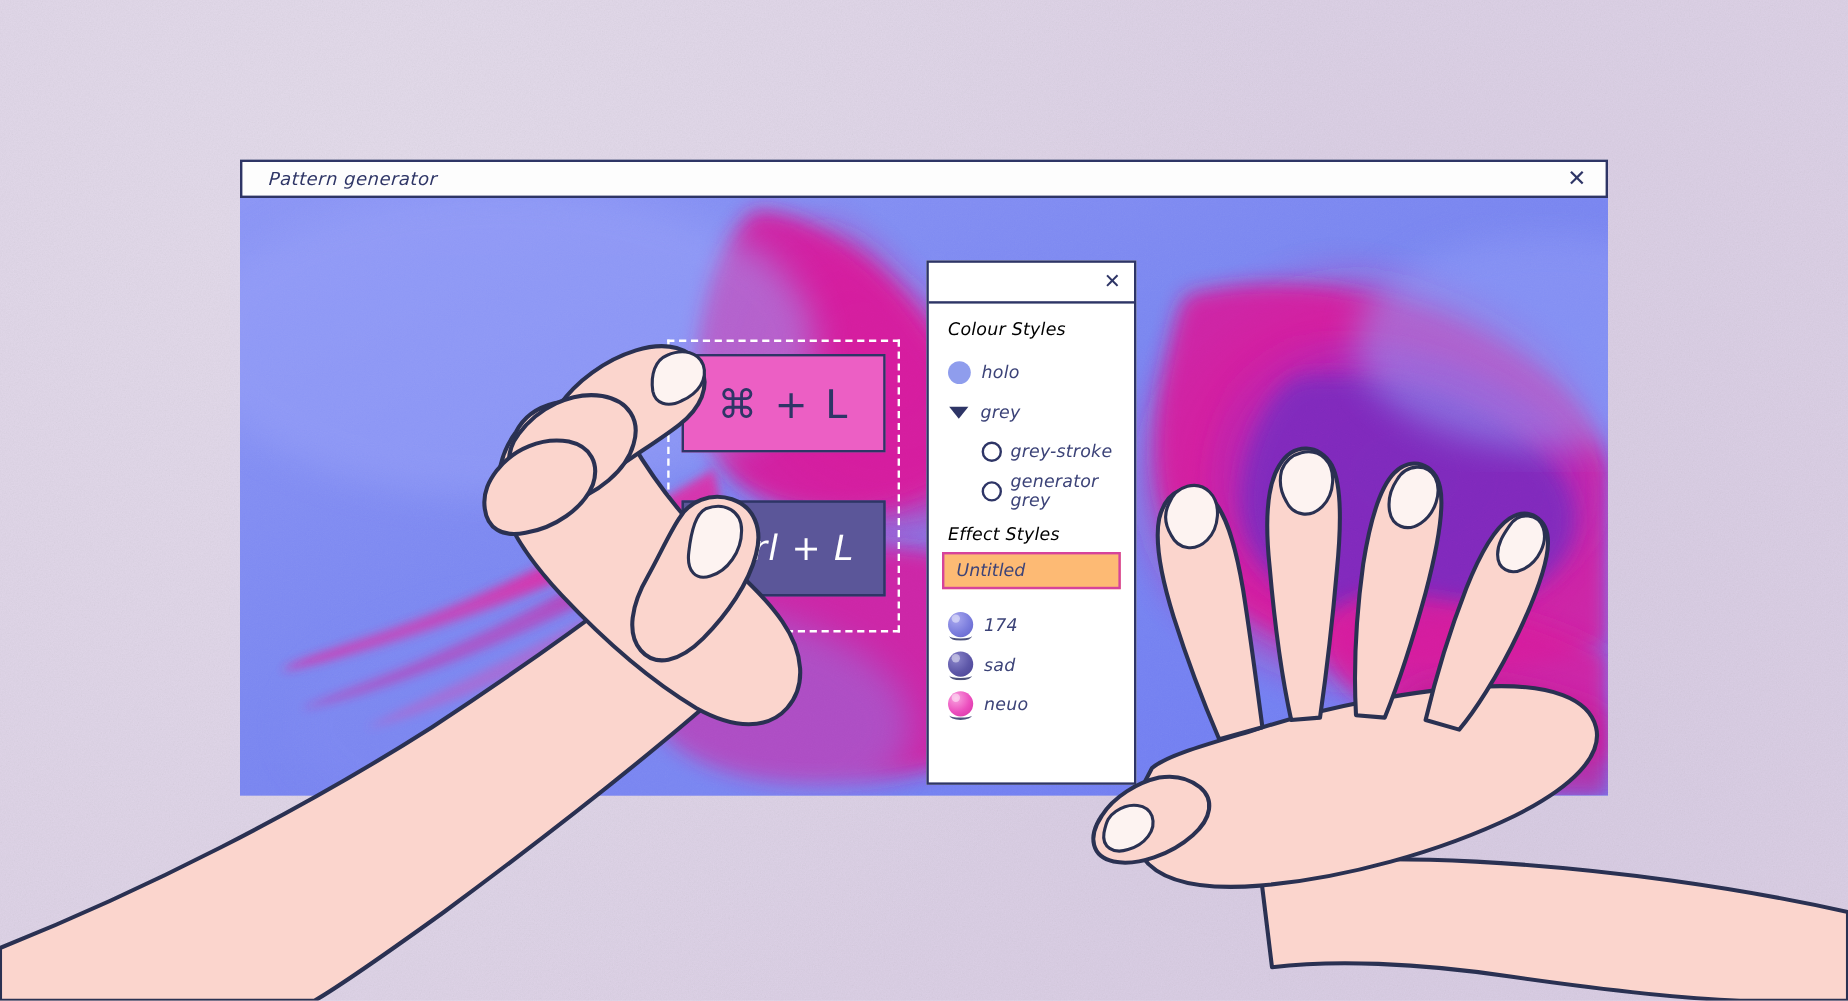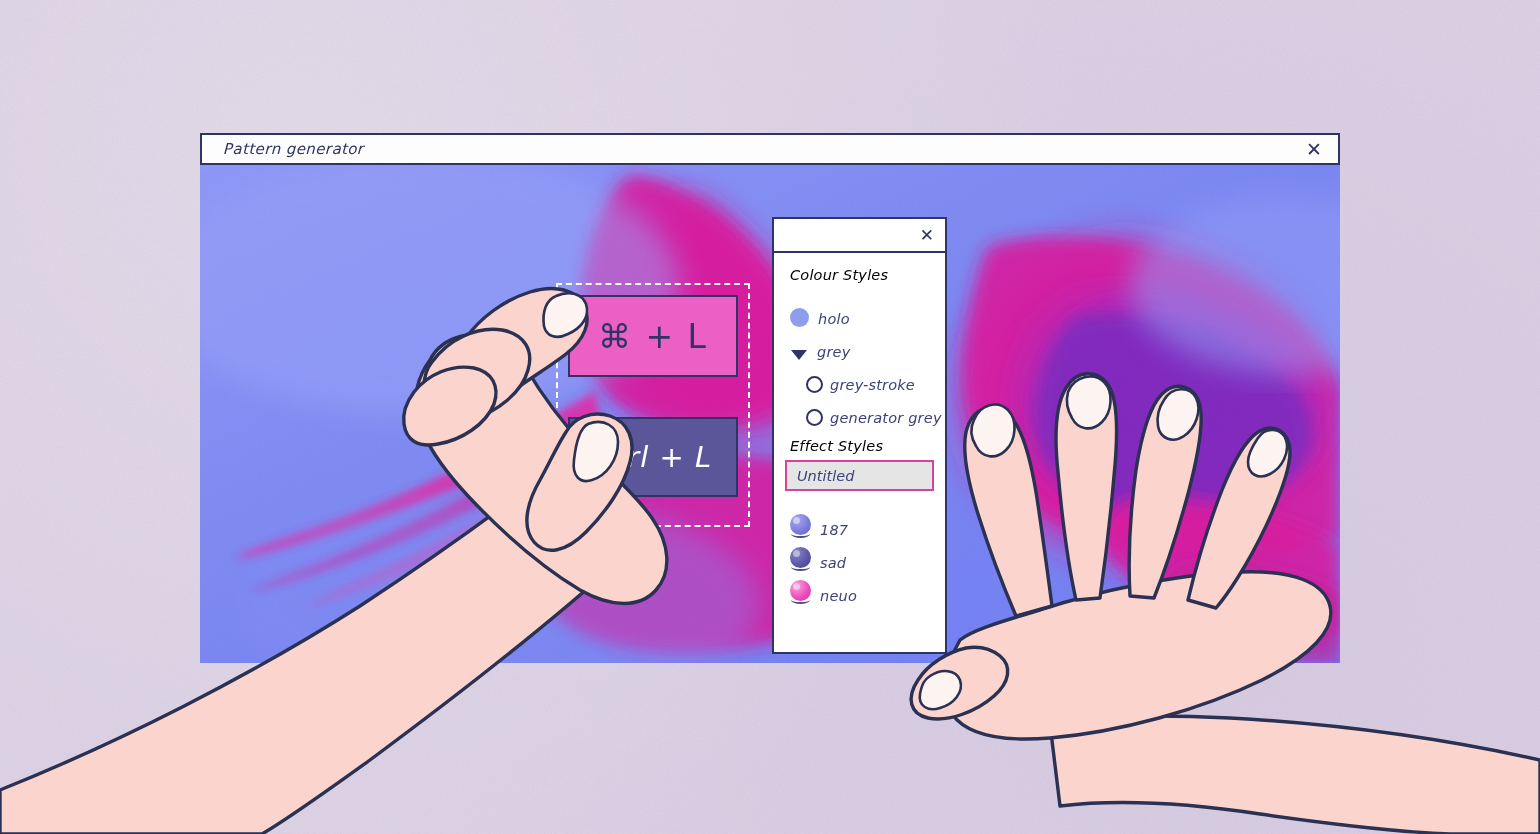--- a/index.html
+++ b/index.html
@@ -164,27 +164,27 @@
     font-family: "DejaVu Sans", sans-serif;
     font-size: 14.5px;
     color: #000000;
     padding-left: 16px;
     font-style: italic;
     letter-spacing: .2px;
     margin-bottom: 11px;
   }
   .style-row {
     display: flex;
-    align-items: flex-end;
+    align-items: center;
     gap: 9px;
     padding: 0 0 0 16px;
     height: 33px;
     cursor: pointer;
   }
-  .style-row.indent { padding-left: 32px; gap: 7px; }
+  .style-row.indent { padding-left: 44px; gap: 7px; }
   .row-label {
     font-family: "DejaVu Sans", sans-serif;
     font-size: 14.5px;
     color: #3c4378;
     font-style: italic;
     letter-spacing: .2px;
   }
 
   .swatch-flat {
     width: 19px; height: 19px;
@@ -234,21 +234,21 @@
     width: 19px; height: 8px;
     border-bottom: 2px solid #2e3566;
     border-radius: 0 0 50% 50%;
     opacity: .85;
   }
 
   #effect-name-input {
     margin: 4px 11px 14px 11px;
     height: 31px;
     border: 2px solid #d6439b;
-    background: #e5e5e5;
+    background: #fdba74;
     display: flex;
     align-items: center;
     padding-left: 10px;
     font-family: "DejaVu Sans", sans-serif;
     font-size: 14.5px;
     color: #3c4378;
     font-style: italic;
     cursor: text;
   }
 
@@ -403,21 +403,21 @@
 
         <div class="section-title" style="margin-top:12px;margin-bottom:6px">Effect Styles</div>
 
         <div id="effect-name-input">Untitled</div>
 
         <div class="style-row">
           <span class="sphere-wrap">
             <span class="sphere" style="background:radial-gradient(circle at 32% 28%, #a9a8ef 0%, #7b7ddd 55%, #5f60c9 100%)"></span>
             <span class="sphere-shadow"></span>
           </span>
-          <span class="row-label">187</span>
+          <span class="row-label">174</span>
         </div>
 
         <div class="style-row">
           <span class="sphere-wrap">
             <span class="sphere" style="background:radial-gradient(circle at 32% 28%, #8a85ca 0%, #5d57a8 55%, #474191 100%)"></span>
             <span class="sphere-shadow"></span>
           </span>
           <span class="row-label">sad</span>
         </div>
 

